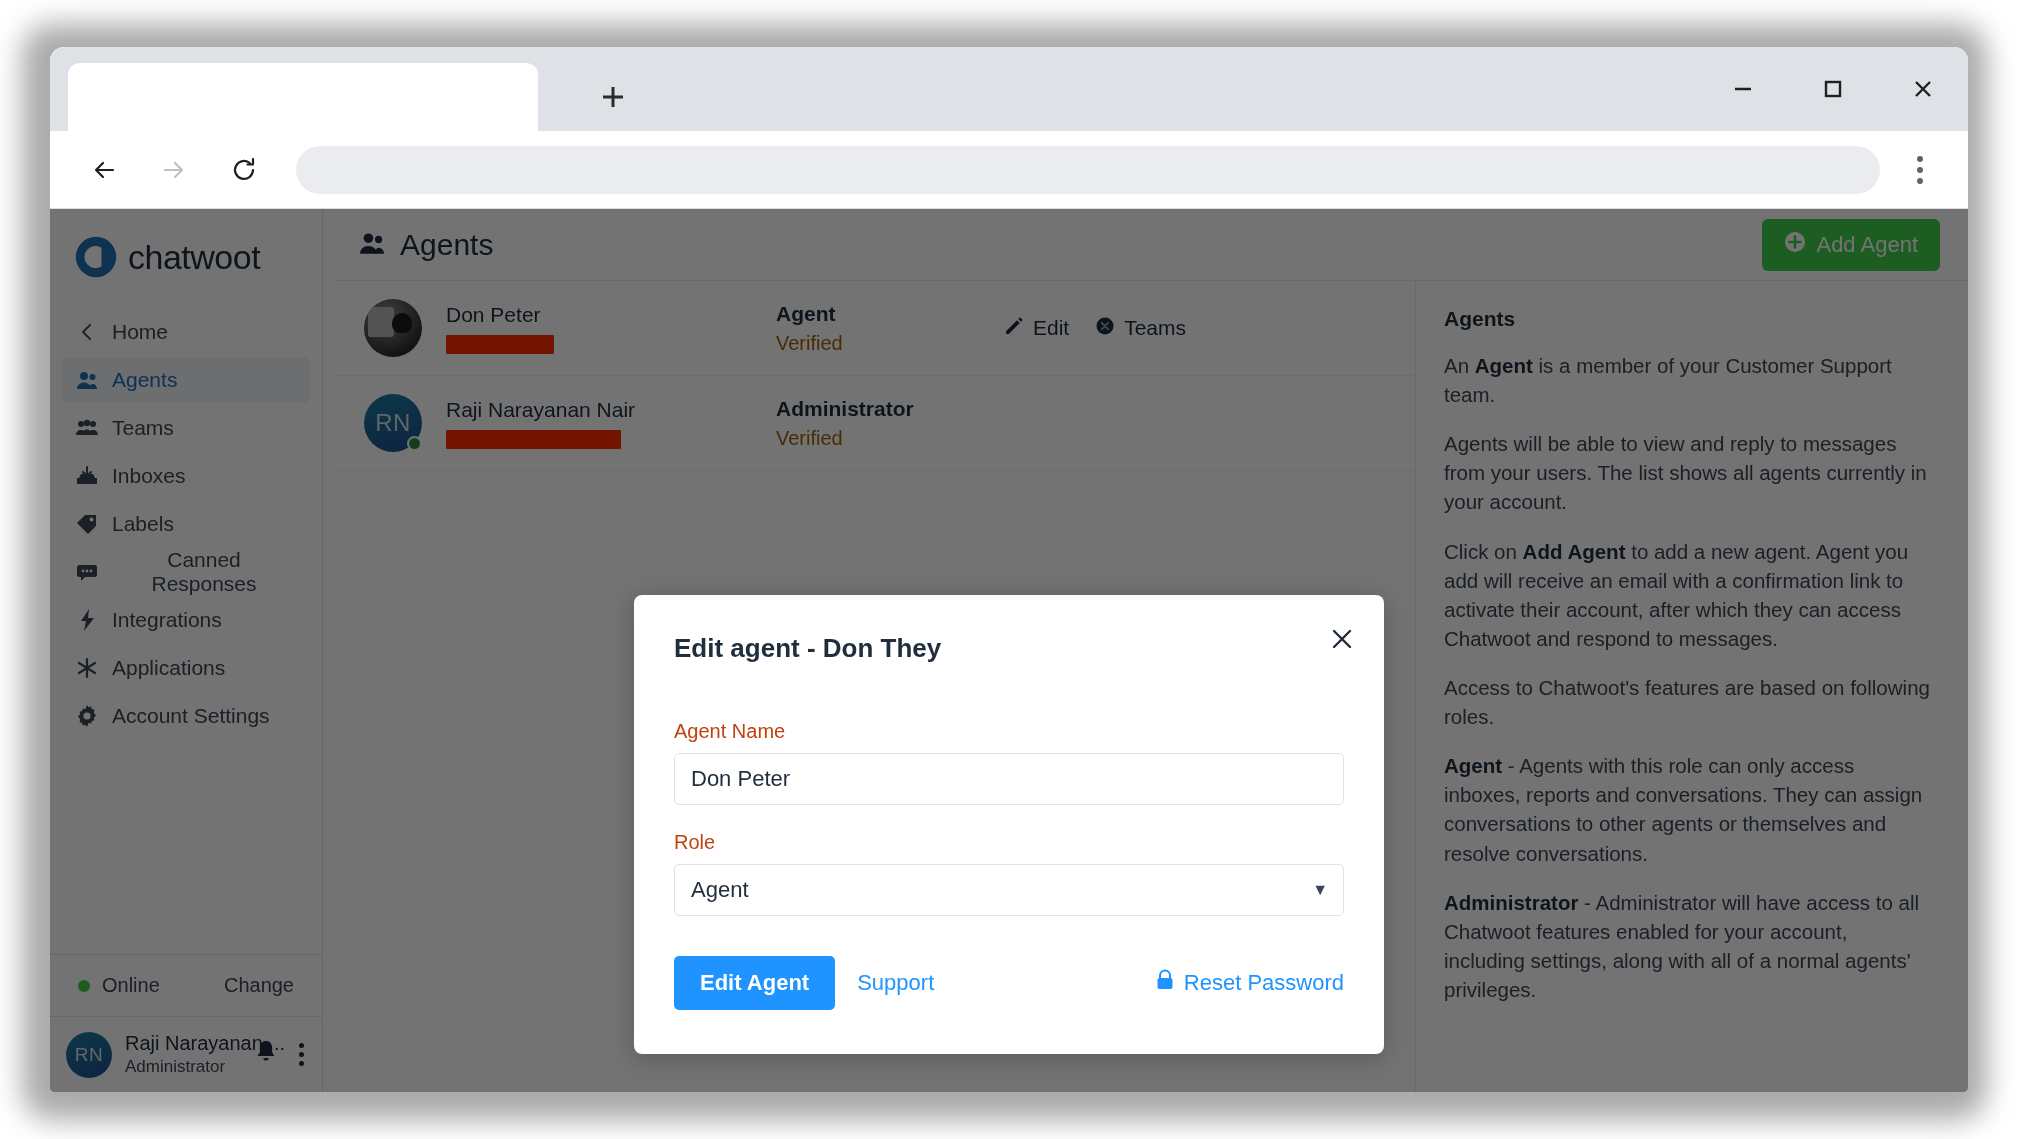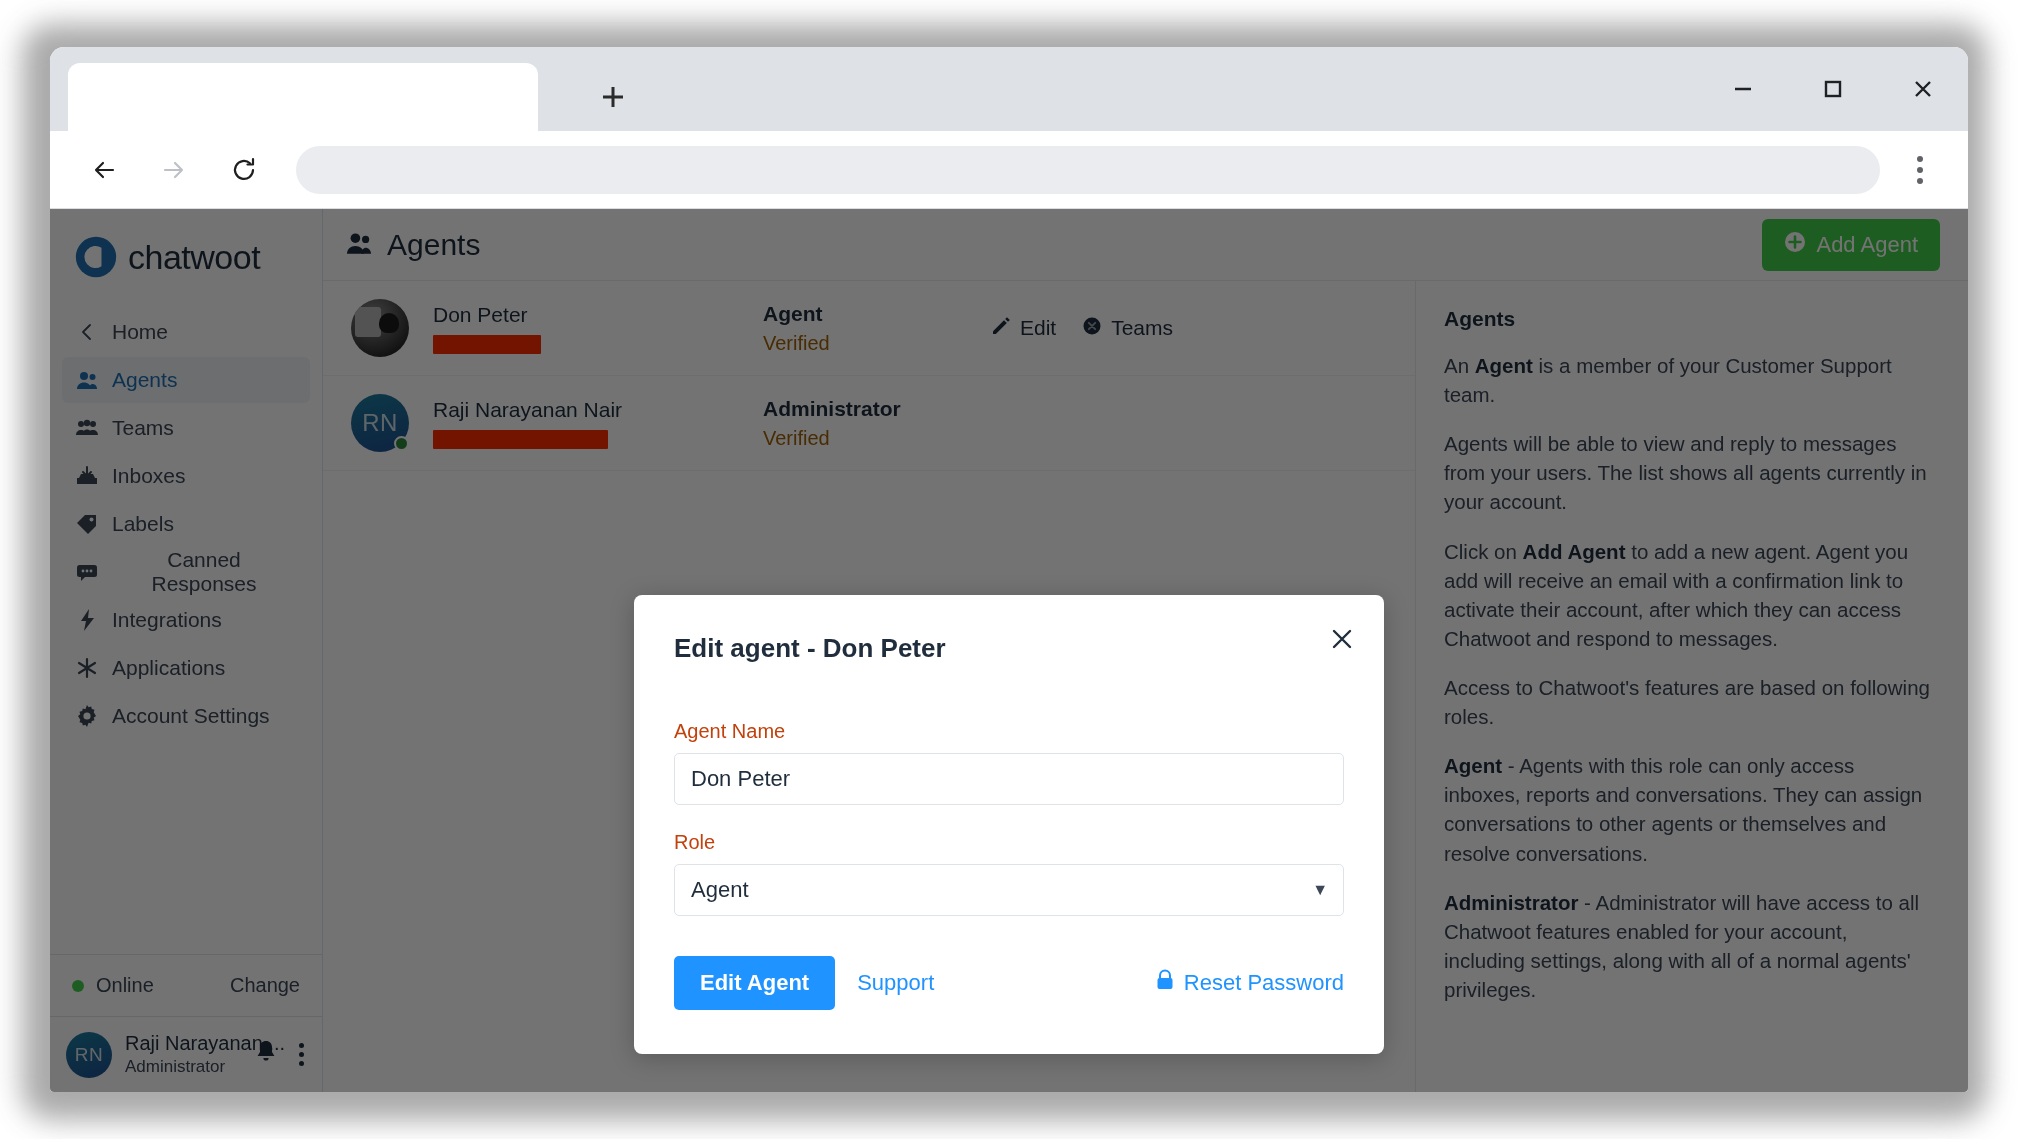--- a/index.html
+++ b/index.html
@@ -123,20 +123,21 @@
   .menu-dots i {
     width: 6px; height: 6px; border-radius: 50%; background: #5f6368; display: block;
   }
 
   
   .viewport {
     position: relative;
     height: 883px;
     background: #ffffff;
     display: flex;
+    gap: 13px;
   }
   
   .dim-overlay {
     position: absolute;
     inset: 0;
     background: rgba(0,0,0,0.55);
     z-index: 40;
     pointer-events: none;
   }
 
@@ -183,21 +184,21 @@
     background: #f0f4f9;
     color: #1f6fb2;
   }
   .nav-item.active svg { fill: #1f6fb2; }
   .spacer { flex: 1; }
   .status-row {
     height: 62px;
     border-top: 1px solid #e0e6ed;
     display: flex;
     align-items: center;
-    padding: 0 22px;
+    padding: 0 28px;
     gap: 12px;
   }
   .dot-online { width: 12px; height: 12px; border-radius: 50%; background: #44ce4b; flex: 0 0 12px; }
   .status-label { font-size: 20px; color: #3c4858; }
   .change-link { margin-left: auto; font-size: 20px; color: #3c4858; }
   .profile-row {
     height: 76px;
     border-top: 1px solid #e0e6ed;
     display: flex;
     align-items: center;
@@ -693,21 +694,21 @@
       </div>
 
       <div class="dim-overlay"></div>
 
       <div class="modal">
         <div class="modal-close">
           <svg width="26" height="26" viewBox="0 0 26 26">
             <path d="M5 5 L21 21 M21 5 L5 21" stroke="#1f2d3d" stroke-width="2.4" stroke-linecap="round"></path>
           </svg>
         </div>
-        <div class="modal-title">Edit agent - Don Peter</div>
+        <div class="modal-title">Edit agent - Don They</div>
 
         <label class="field-label">Agent Name</label>
         <input class="text-input" type="text" value="Don Peter" placeholder="Agent Name" style="">
 
         <label class="field-label">Role</label>
         <div class="select-wrap">
           <div class="select-box">
             <span>Agent</span>
           </div>
           <span class="select-caret">▼</span>

